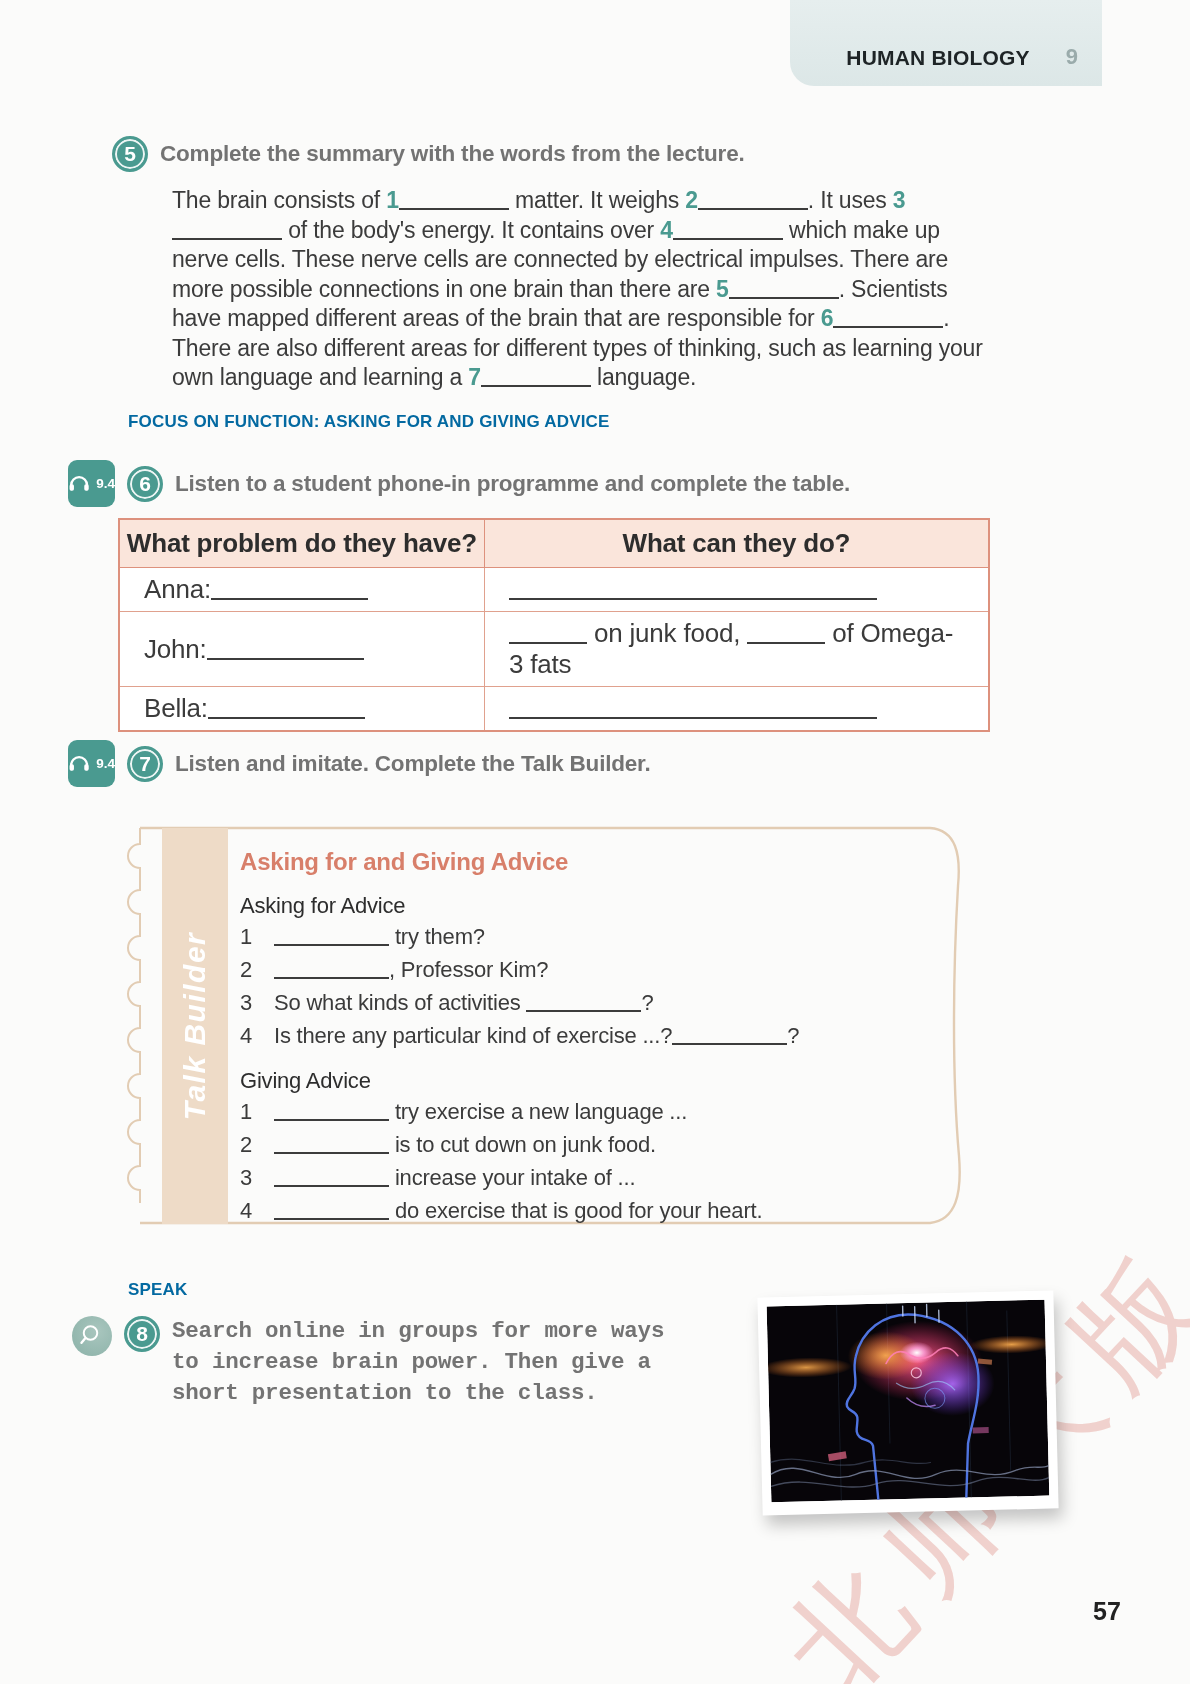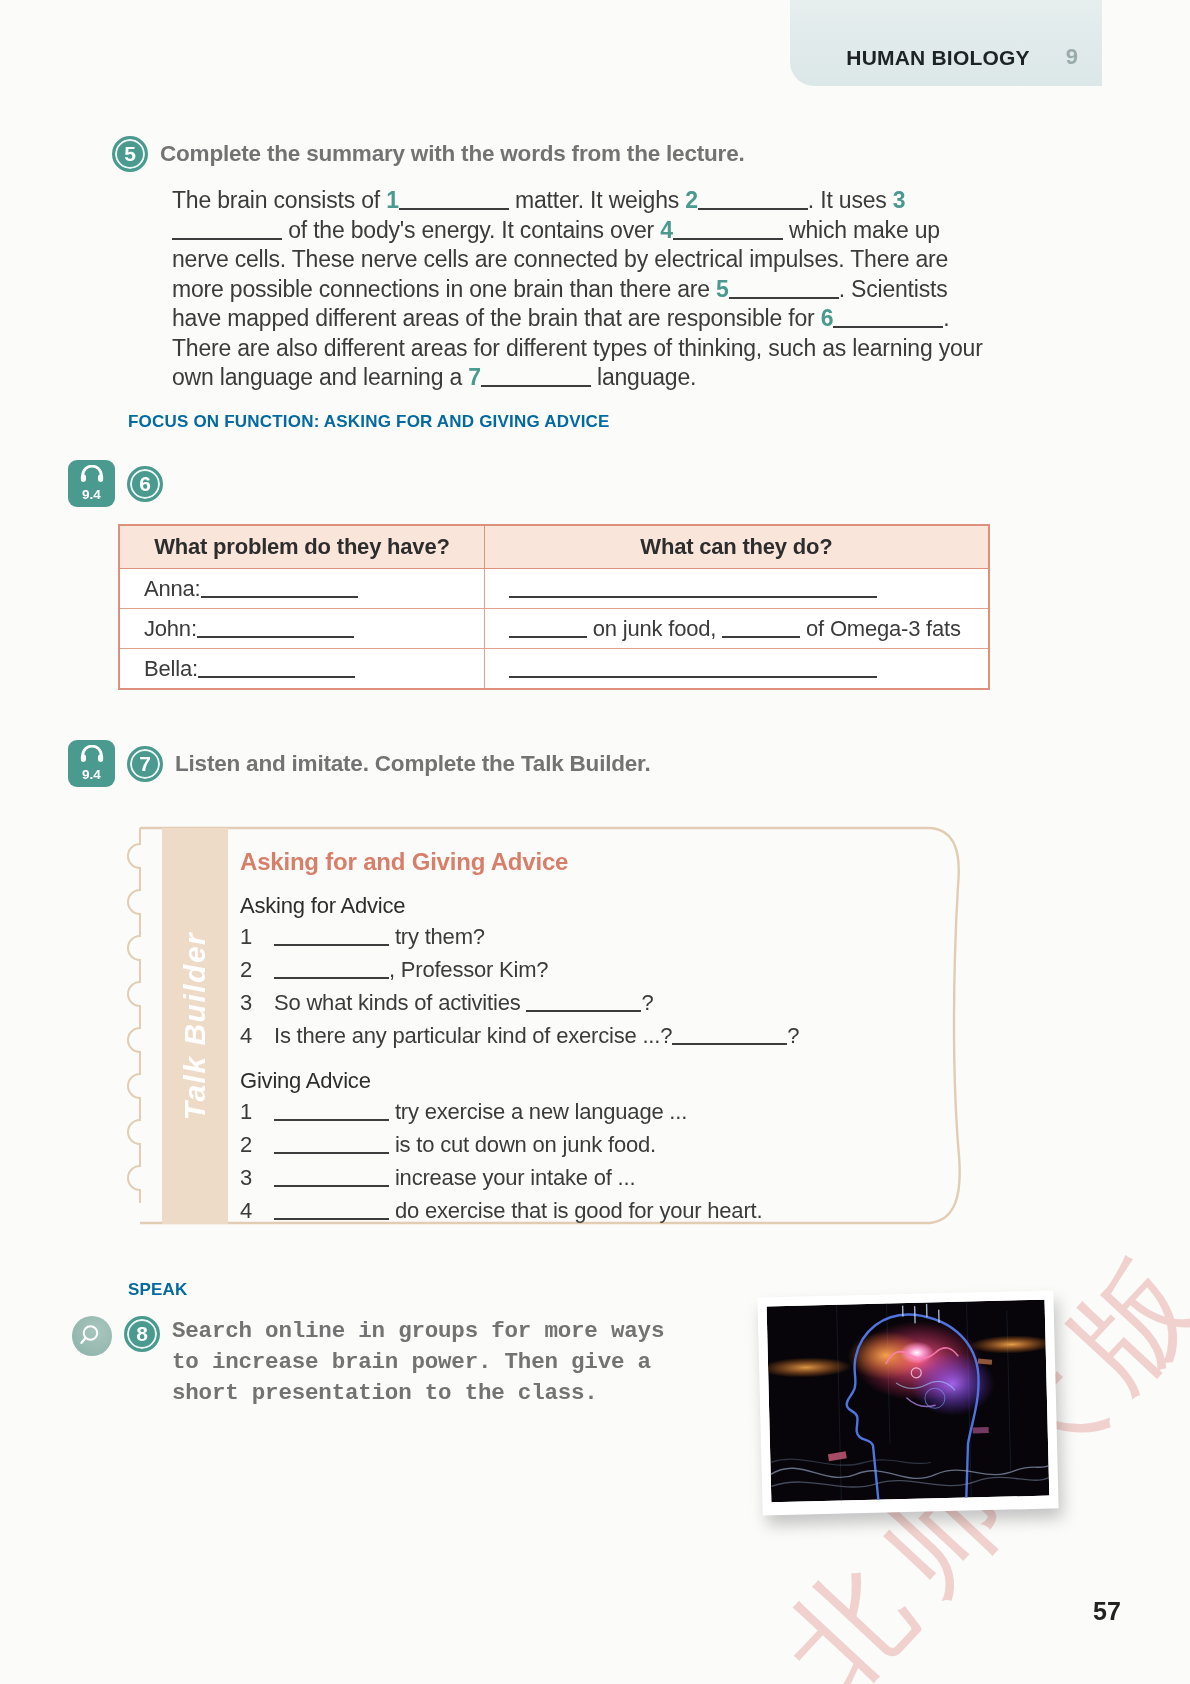--- a/index.html
+++ b/index.html
@@ -21,21 +21,21 @@
   
   .exnum{
     flex:0 0 auto;width:30px;height:30px;border-radius:50%;
     background:#4a9a90;border:3px solid #4a9a90;
     box-shadow:inset 0 0 0 2px rgba(255,255,255,.9);
     color:#fff;font-weight:bold;font-size:21px;
     display:flex;align-items:center;justify-content:center;
   }
   .audio-badge{
     flex:0 0 auto;width:47px;height:47px;border-radius:9px;background:#4a9a90;
-    display:flex;flex-direction:column;align-items:center;justify-content:center;
+    display:flex;flex-direction:row;align-items:center;justify-content:center;
     gap:6px;color:#fff;
   }
   .audio-badge .track{font-size:13.5px;font-weight:bold;line-height:1;}
   .search-badge{
     flex:0 0 auto;width:40px;height:40px;border-radius:50%;
     background:radial-gradient(circle at 62% 38%,#a9c6be 0%,#93b7ae 70%);
     display:flex;align-items:center;justify-content:center;
   }
   .exhead{display:flex;align-items:center;gap:12px;}
   .exhead .extitle{font-weight:bold;font-size:22.5px;color:#737373;letter-spacing:-.2px;}
@@ -50,22 +50,22 @@
   .tnum{color:#4a9a90;font-weight:bold;}
   
   .ex5{position:absolute;left:112px;top:136px;width:868px;z-index:1;}
   .ex5 p{
     margin:14px 0 0 60px;width:818px;font-size:23px;line-height:29.5px;
     letter-spacing:-.2px;color:#3b3b3b;
   }
   
   .ex6{position:absolute;left:68px;top:460px;width:922px;z-index:1;}
   .adv-table{
-    margin:17px 0 0 50px;width:872px;border-collapse:collapse;
-    border:2.5px solid #dd917d;font-size:22px;letter-spacing:-.2px;
+    margin:11px 0 0 50px;width:872px;border-collapse:collapse;
+    border:2.5px solid #dd917d;font-size:26px;letter-spacing:-.2px;
   }
   .adv-table th{
     background:#fae5db;border:1.5px solid #dd917d;font-weight:bold;color:#2d2d2d;
     padding:8px 6px;text-align:center;
   }
   .adv-table td{
     border:1.5px solid #e0a18e;padding:6px 24px;height:27px;background:#fff;color:#3b3b3b;
   }
   .adv-table .c1{width:42%;}
   
@@ -134,20 +134,21 @@
     <div class="exhead">
       <span class="audio-badge">
         <svg width="26" height="17" viewBox="0 0 28 18">
           <path d="M4 16 V11 a10 10 0 0 1 20 0 V16" stroke="#fff" stroke-width="3" fill="none" stroke-linecap="round"></path>
           <rect x="2" y="10" width="5.5" height="8" rx="2.2" fill="#fff"></rect>
           <rect x="20.5" y="10" width="5.5" height="8" rx="2.2" fill="#fff"></rect>
         </svg>
         <span class="track">9.4</span>
       </span>
       <span class="exnum">6</span>
+      <span class="extitle">Listen to a student phone-in programme and complete the table.</span>
     </div>
     <table class="adv-table">
       <tbody>
           <tr>
         <th class="c1">What problem do they have?</th>
         <th>What can they do?</th>
       </tr>
       <tr>
         <td><span>Anna:</span><span class="blank bl157"></span></td>
         <td><span class="blank bl368"></span></td>

